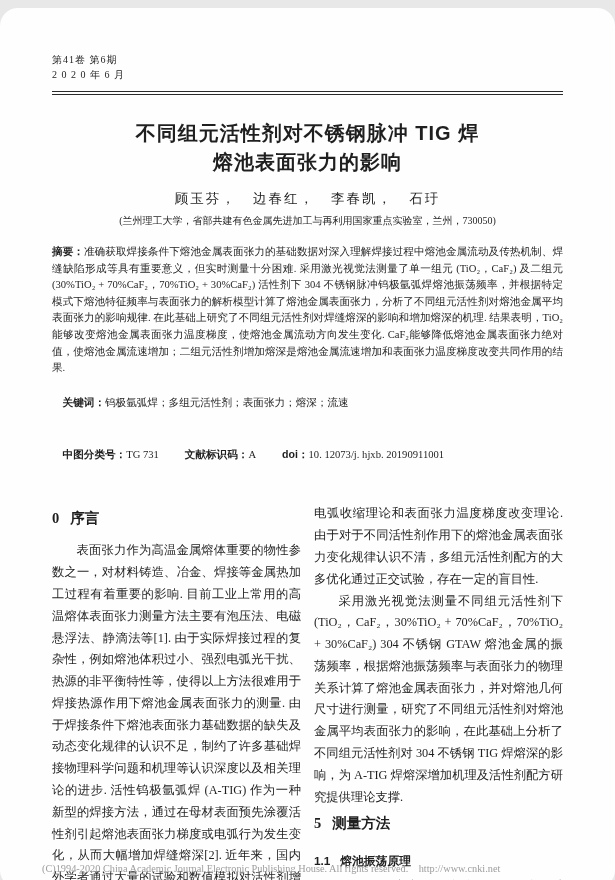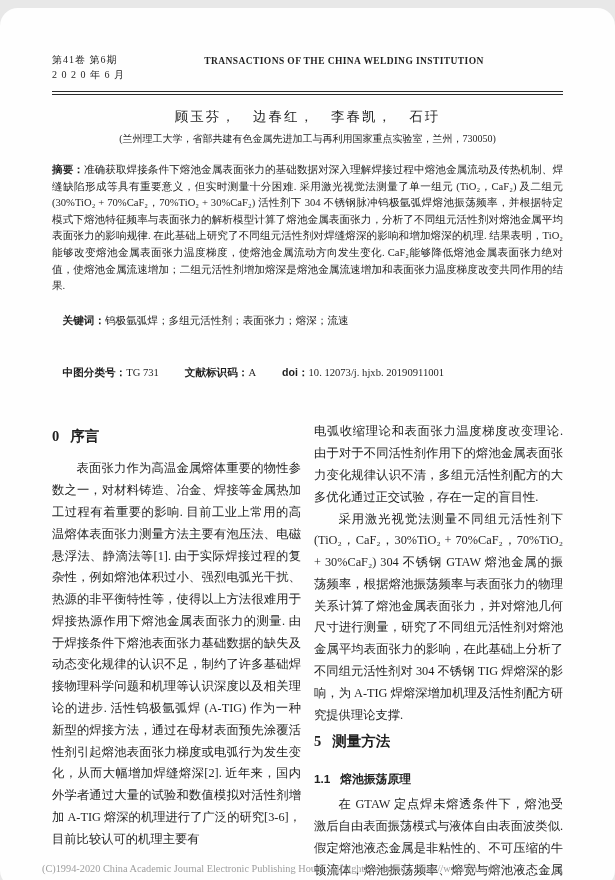--- a/index.html
+++ b/index.html
@@ -43,25 +43,28 @@
 </style>
 </head>
 <body>
 
 <div class="page">
 
   <div class="hd">
     <div class="hd-left">第41卷 第6期
 2 0 2 0 年 6 月</div>
     <div class="hd-center">
-      <div class="hd-journal-en">TRANSACTIONS OF THE CHINA WELDING INSTITUTION</div>
     </div>
   </div>
   <div class="double-rule"></div>
 
+  <div class="title">
+    <div>不同组元活性剂对不锈钢脉冲 TIG 焊</div>
+    <div>熔池表面张力的影响</div>
+  </div>
 
   <div class="authors">顾玉芬，   边春红，   李春凯，   石玗</div>
   <div class="affil">(兰州理工大学，省部共建有色金属先进加工与再利用国家重点实验室，兰州，730050)</div>
 
   <div class="abstract-block">
     <span class="lbl">摘要：</span><span>准确获取焊接条件下熔池金属表面张力的基础数据对深入理解焊接过程中熔池金属流动及传热机制、焊缝缺陷形成等具有重要意义，但实时测量十分困难. 采用激光视觉法测量了单一组元 (TiO₂，CaF₂) 及二组元 (30%TiO₂ + 70%CaF₂，70%TiO₂ + 30%CaF₂) 活性剂下 304 不锈钢脉冲钨极氩弧焊熔池振荡频率，并根据特定模式下熔池特征频率与表面张力的解析模型计算了熔池金属表面张力，分析了不同组元活性剂对熔池金属平均表面张力的影响规律. 在此基础上研究了不同组元活性剂对焊缝熔深的影响和增加熔深的机理. 结果表明，TiO₂能够改变熔池金属表面张力温度梯度，使熔池金属流动方向发生变化. CaF₂能够降低熔池金属表面张力绝对值，使熔池金属流速增加；二组元活性剂增加熔深是熔池金属流速增加和表面张力温度梯度改变共同作用的结果.</span>
   </div>
   <div class="meta-line">
     <span class="lbl">关键词：</span><span>钨极氩弧焊；多组元活性剂；表面张力；熔深；流速</span>
   </div>

